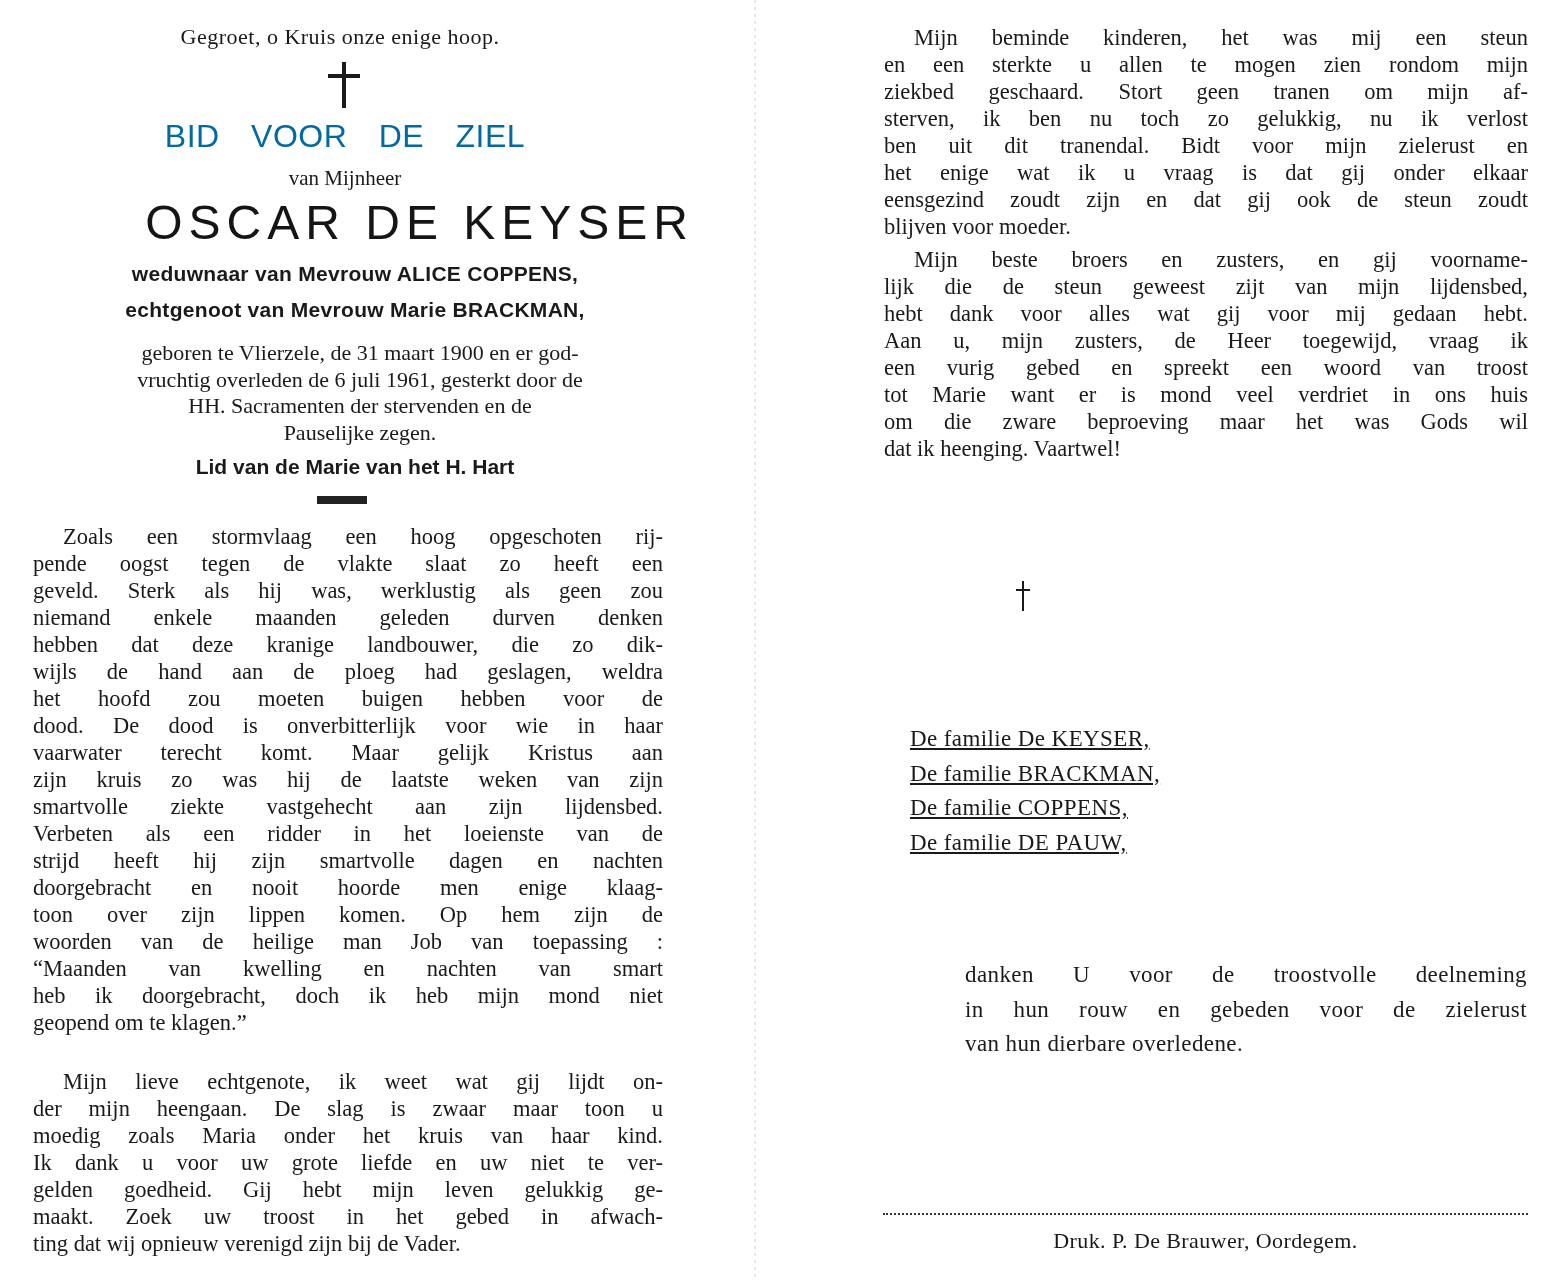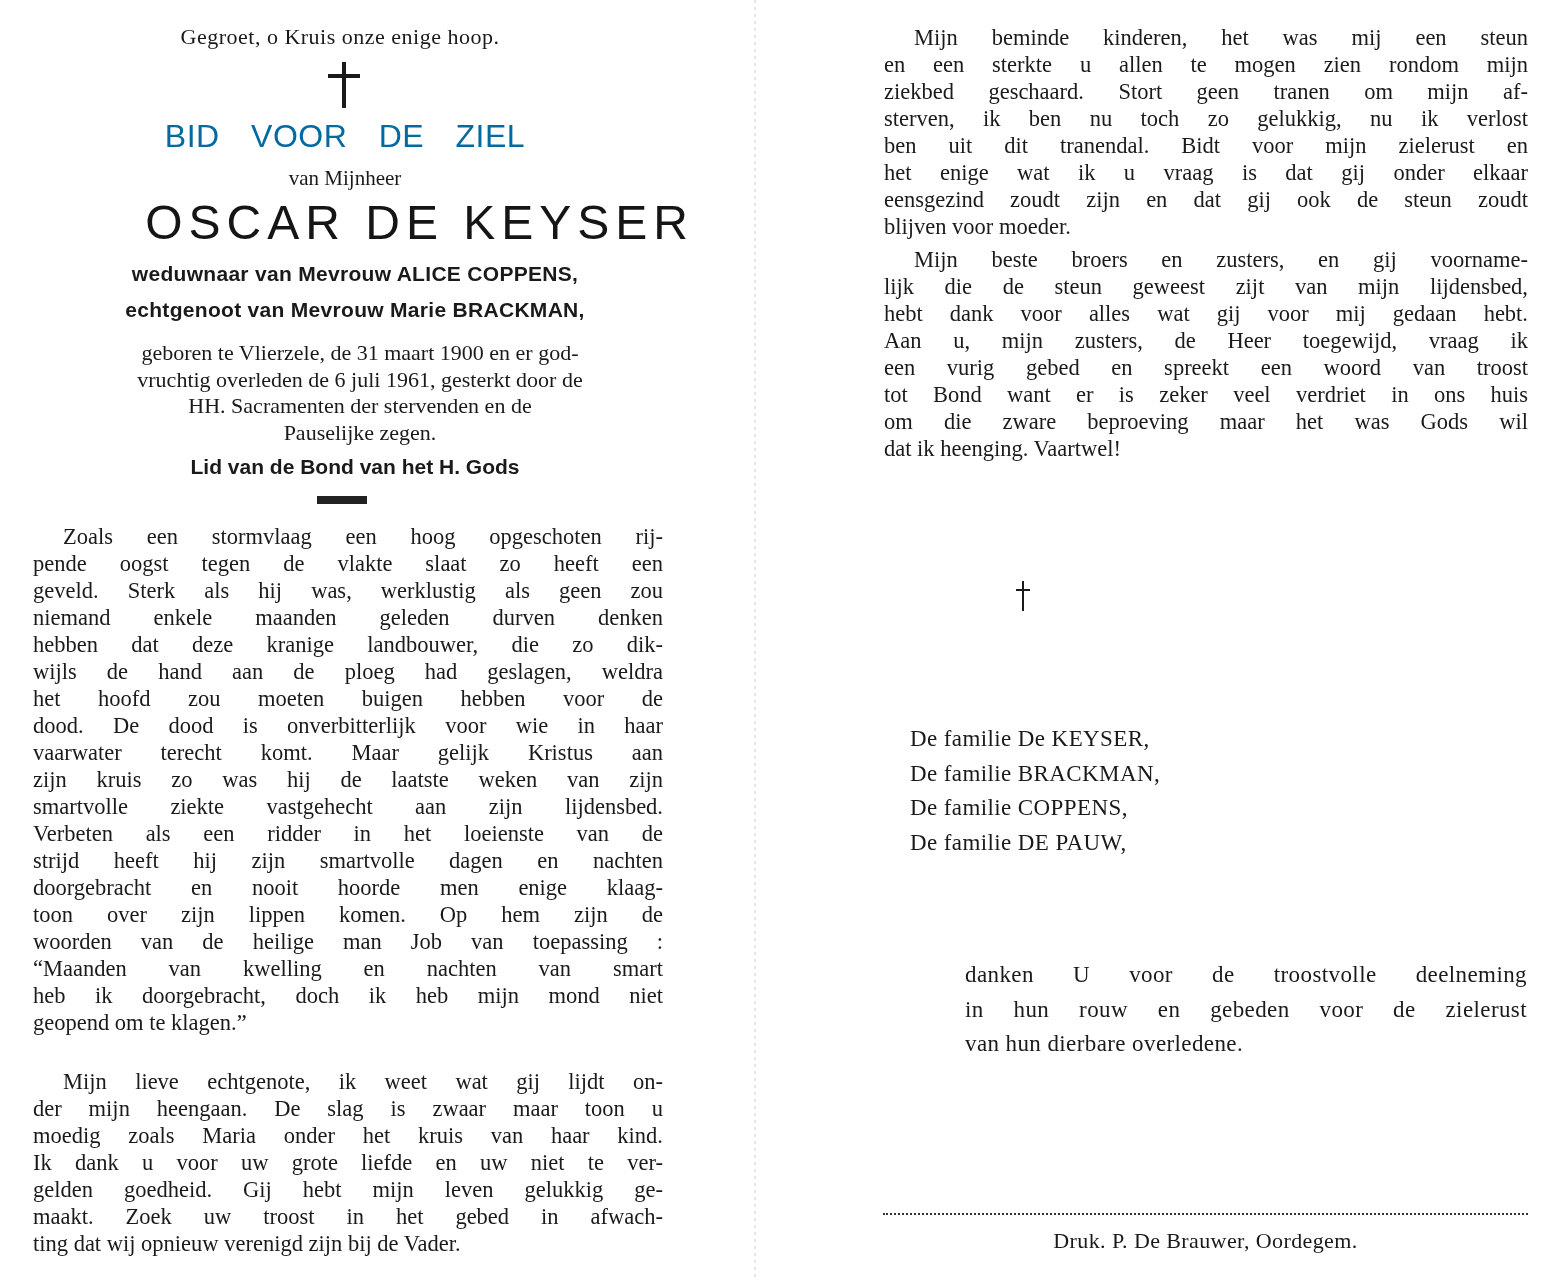--- a/index.html
+++ b/index.html
@@ -30,21 +30,21 @@
   .para .ln.last { text-align-last:left; }
   .para .ln.indent { padding-left:30px; }
 
   #p1 { top:523px; left:33px; width:630px; }
   #p2 { top:1068px; left:33px; width:630px; }
 
   #p3 { top:24px; left:124px; width:644px; }
   #p4 { top:246px; left:124px; width:644px; }
 
   #small-cross { top:580px; left:255px; width:16px; height:32px; }
-  #fam { top:722px; left:150px; font-family:"Liberation Serif", serif; font-size:23px; line-height:34.5px; letter-spacing:0.4px; }
+  #fam { top:722px; left:150px; font-family:"Liberation Serif", serif; font-size:23px; line-height:34.5px; letter-spacing:0.4px;text-decoration:underline; }
   #fam span { display:block; }
   #thanks { top:958px; left:205px; width:562px; font-family:"Liberation Serif", serif; font-size:23px; line-height:34.5px; letter-spacing:0.4px; }
   #thanks .ln { display:block; text-align:justify; text-align-last:justify; white-space:nowrap; }
   #thanks .ln.last { text-align-last:left; }
   #dots { top:1213px; left:123px; width:645px; height:0; border-top:2px dotted #333; }
   #printer { top:1228px; left:123px; width:645px; text-align:center; font-family:"Liberation Serif", serif; font-size:22px; letter-spacing:0.4px;}
 </style>
 </head>
 <body>
 
@@ -58,21 +58,21 @@
   <div class="abs" id="vanmijn">van Mijnheer</div>
   <div class="abs" id="name">OSCAR DE KEYSER</div>
   <div class="abs" id="wedu">weduwnaar van Mevrouw ALICE COPPENS,</div>
   <div class="abs" id="echt">echtgenoot van Mevrouw Marie BRACKMAN,</div>
   <div class="abs" id="born">
     <div>geboren te Vlierzele, de 31 maart 1900 en er god-</div>
     <div>vruchtig overleden de 6 juli 1961, gesterkt door de</div>
     <div>HH. Sacramenten der stervenden en de</div>
     <div>Pauselijke zegen.</div>
   </div>
-  <div class="abs" id="lid">Lid van de Bond van het H. Gods</div>
+  <div class="abs" id="lid">Lid van de Marie van het H. Hart</div>
   <div class="abs" id="orn"></div>
 
   <div class="para" id="p1">
       <span class="ln indent">Zoals een stormvlaag een hoog opgeschoten rij-</span>
       <span class="ln">pende oogst tegen de vlakte slaat zo heeft een</span>
       <span class="ln">geveld. Sterk als hij was, werklustig als geen zou</span>
       <span class="ln">niemand enkele maanden geleden durven denken</span>
       <span class="ln">hebben dat deze kranige landbouwer, die zo dik-</span>
       <span class="ln">wijls de hand aan de ploeg had geslagen, weldra</span>
       <span class="ln">het hoofd zou moeten buigen hebben voor de</span>
@@ -112,21 +112,21 @@
       <span class="ln">het enige wat ik u vraag is dat gij onder elkaar</span>
       <span class="ln">eensgezind zoudt zijn en dat gij ook de steun zoudt</span>
       <span class="ln last">blijven voor moeder.</span>
     </div>
   <div class="para" id="p4">
       <span class="ln indent">Mijn beste broers en zusters, en gij voorname-</span>
       <span class="ln">lijk die de steun geweest zijt van mijn lijdensbed,</span>
       <span class="ln">hebt dank voor alles wat gij voor mij gedaan hebt.</span>
       <span class="ln">Aan u, mijn zusters, de Heer toegewijd, vraag ik</span>
       <span class="ln">een vurig gebed en spreekt een woord van troost</span>
-      <span class="ln">tot Bond want er is zeker veel verdriet in ons huis</span>
+      <span class="ln">tot Marie want er is mond veel verdriet in ons huis</span>
       <span class="ln">om die zware beproeving maar het was Gods wil</span>
       <span class="ln last">dat ik heenging. Vaartwel!</span>
     </div>
 
   <svg class="abs" id="small-cross" viewBox="0 0 16 32">
     <rect x="7" y="1" width="2" height="30" fill="#1a1a1a"></rect>
     <rect x="1" y="9" width="14" height="2" fill="#1a1a1a"></rect>
   </svg>
 
   <div class="abs" id="fam">

